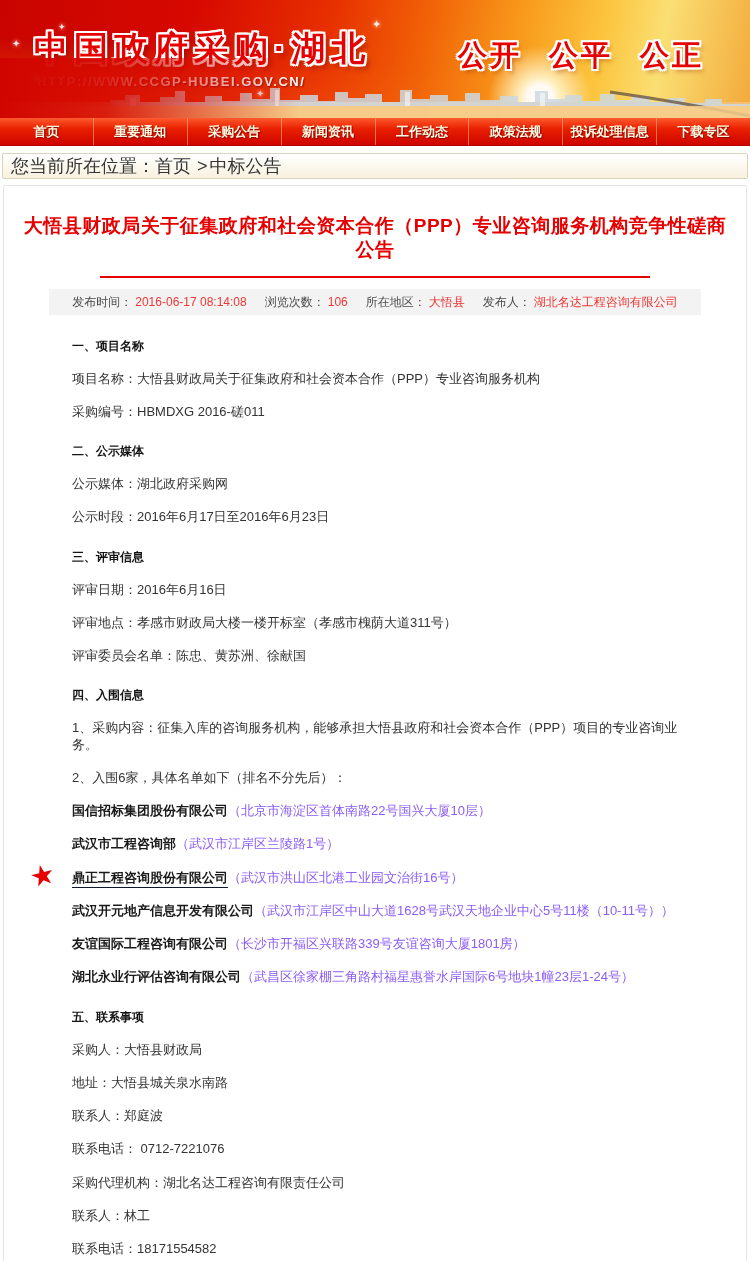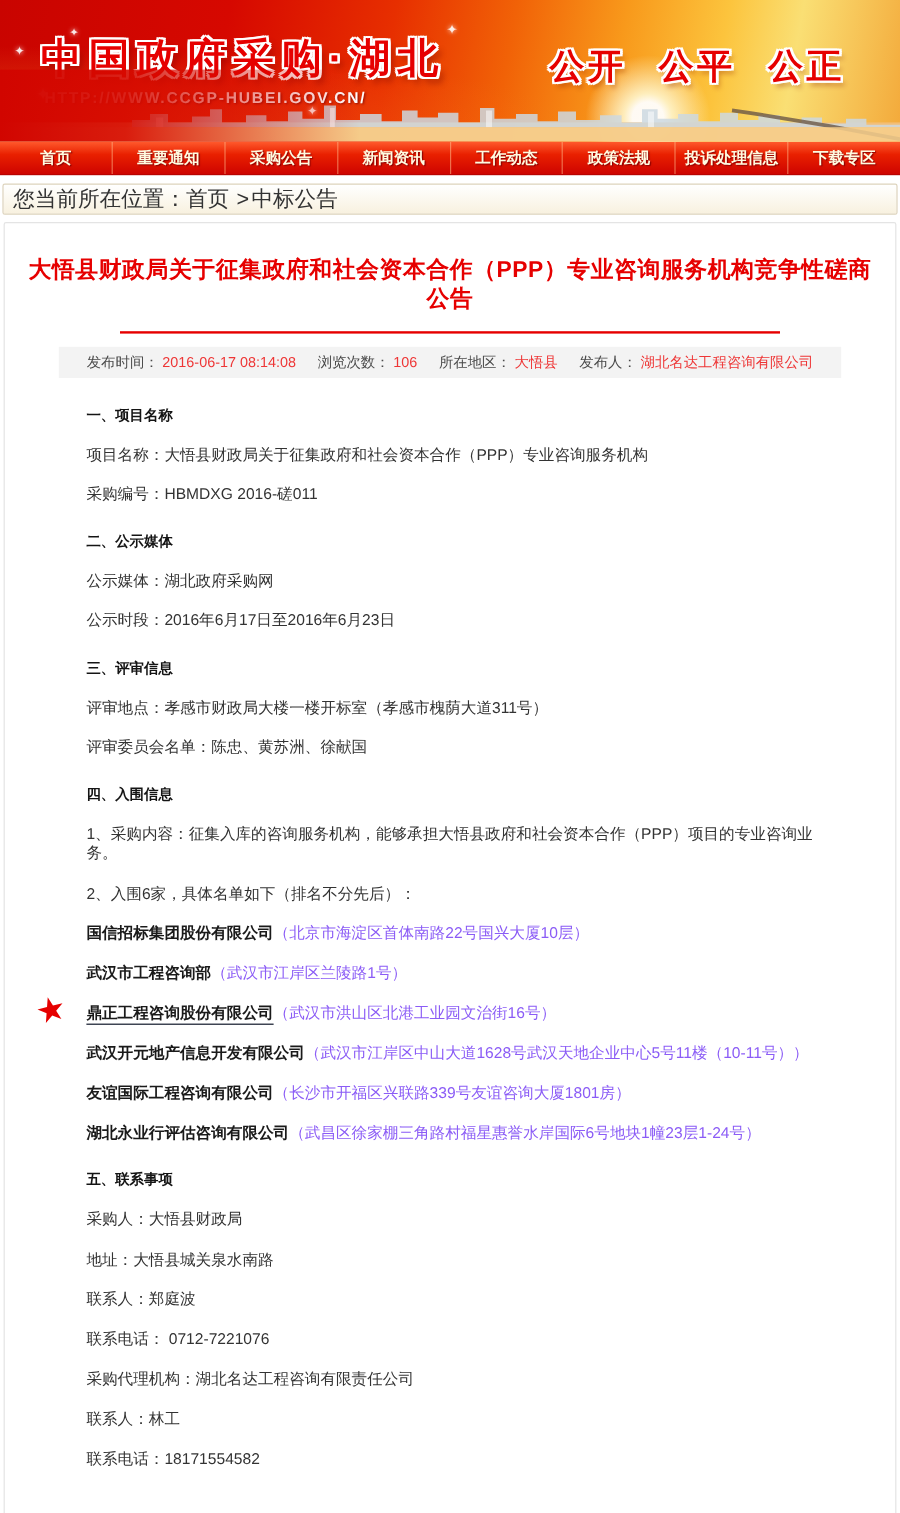--- a/index.html
+++ b/index.html
@@ -146,20 +146,21 @@
   <div class="red-rule"></div>
   <div class="meta-bar"><span class="meta-item"><span>发布时间：</span><span class="v">2016-06-17 08:14:08</span></span><span class="meta-item"><span>浏览次数：</span><span class="v">106</span></span><span class="meta-item"><span>所在地区：</span><span class="v">大悟县</span></span><span class="meta-item"><span>发布人：</span><span class="v">湖北名达工程咨询有限公司</span></span></div>
   <div class="art-body">
       <div class="blk heading">一、项目名称</div>
       <div class="blk line">项目名称：大悟县财政局关于征集政府和社会资本合作（PPP）专业咨询服务机构</div>
       <div class="blk line">采购编号：HBMDXG 2016-磋011</div>
       <div class="blk heading">二、公示媒体</div>
       <div class="blk line">公示媒体：湖北政府采购网</div>
       <div class="blk line">公示时段：2016年6月17日至2016年6月23日</div>
       <div class="blk heading">三、评审信息</div>
+      <div class="blk line">评审日期：2016年6月16日</div>
       <div class="blk line">评审地点：孝感市财政局大楼一楼开标室（孝感市槐荫大道311号）</div>
       <div class="blk line">评审委员会名单：陈忠、黄苏洲、徐献国</div>
       <div class="blk heading">四、入围信息</div>
       <div class="blk line">1、采购内容：征集入库的咨询服务机构，能够承担大悟县政府和社会资本合作（PPP）项目的专业咨询业务。</div>
       <div class="blk line">2、入围6家，具体名单如下（排名不分先后）：</div>
       <div class="blk company"><span class="co-name">国信招标集团股份有限公司</span><span class="co-addr">（北京市海淀区首体南路22号国兴大厦10层）</span></div>
       <div class="blk company"><span class="co-name">武汉市工程咨询部</span><span class="co-addr">（武汉市江岸区兰陵路1号）</span></div>
       <div class="blk company"><span class="star-icon">★</span><span class="co-name underlined">鼎正工程咨询股份有限公司</span><span class="co-addr">（武汉市洪山区北港工业园文治街16号）</span></div>
       <div class="blk company"><span class="co-name">武汉开元地产信息开发有限公司</span><span class="co-addr">（武汉市江岸区中山大道1628号武汉天地企业中心5号11楼（10-11号））</span></div>
       <div class="blk company"><span class="co-name">友谊国际工程咨询有限公司</span><span class="co-addr">（长沙市开福区兴联路339号友谊咨询大厦1801房）</span></div>

